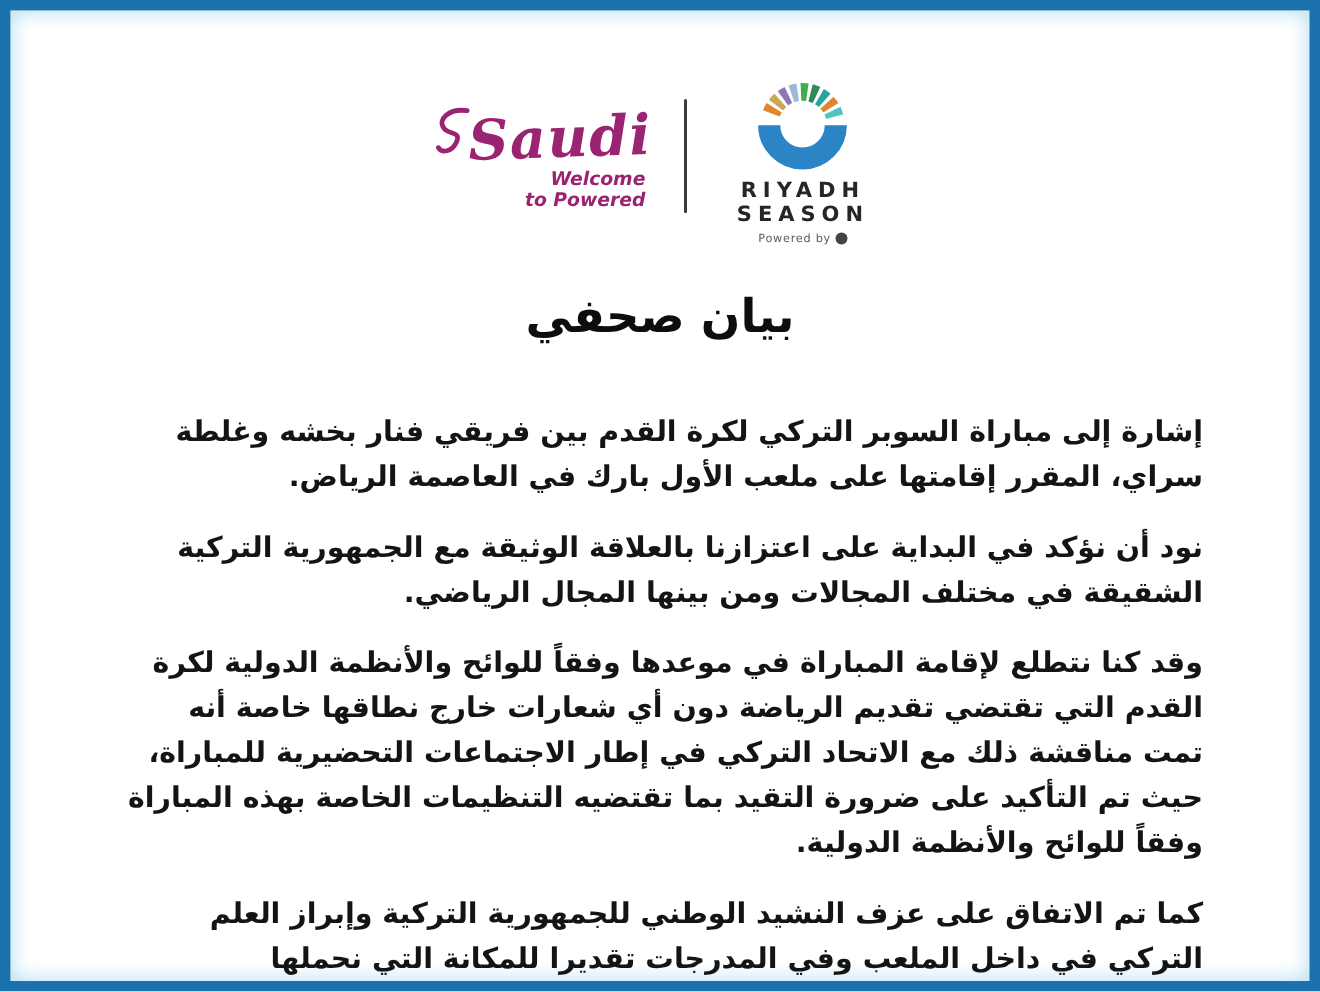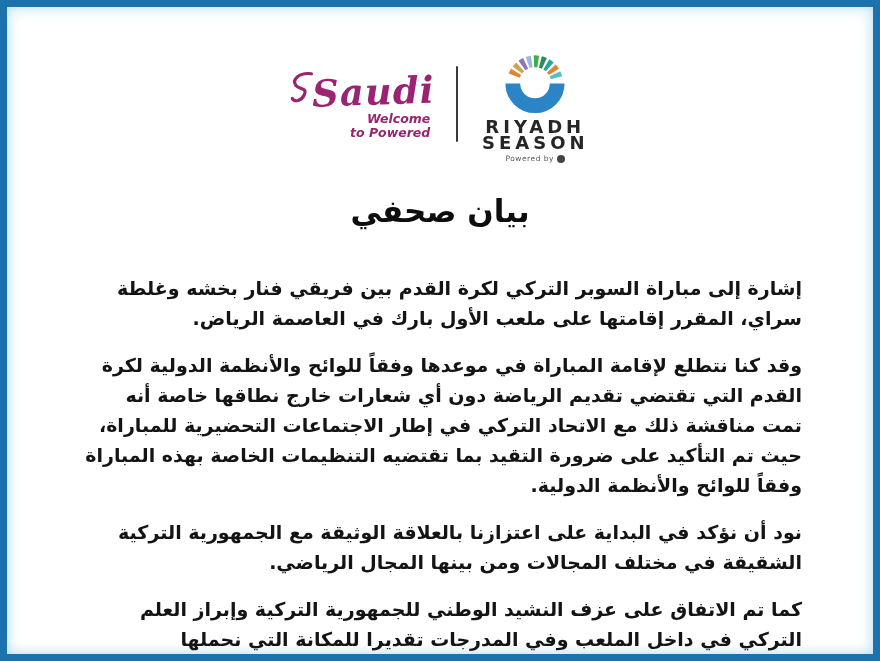--- a/index.html
+++ b/index.html
@@ -42,21 +42,21 @@
   }
   .logo-divider{
     width:2px;height:76px;background:#3a3a3a;
     border-radius:1px;
   }
   .rs-logo{
     display:flex;flex-direction:column;align-items:center;
     width:110px;
   }
   .rs-name{
-    font-size:18px;font-weight:700;color:#262626;
+    font-size:14px;font-weight:700;color:#262626;
     letter-spacing:4px;line-height:16px;text-align:center;
   }
   .rs-powered{
     font-size:7.5px;color:#5a5a5a;margin-top:3px;letter-spacing:.5px;
     display:flex;align-items:center;gap:3px;
   }
   .rs-powered .gea-dot{
     display:inline-block;width:8px;height:8px;border-radius:50%;
     background:#444;
   }
@@ -130,18 +130,18 @@
         <span class="gea-dot"></span>
       </div>
     </div>
 
   </div>
 
   <div class="doc-title">بيان صحفي</div>
 
   <div class="doc-body">
     <p>إشارة إلى مباراة السوبر التركي لكرة القدم بين فريقي فنار بخشه وغلطة سراي، المقرر إقامتها على ملعب الأول بارك في العاصمة الرياض.</p>
+    <p>نود أن نؤكد في البداية على اعتزازنا بالعلاقة الوثيقة مع الجمهورية التركية الشقيقة في مختلف المجالات ومن بينها المجال الرياضي.</p>
     <p>وقد كنا نتطلع لإقامة المباراة في موعدها وفقاً للوائح والأنظمة الدولية لكرة القدم التي تقتضي تقديم الرياضة دون أي شعارات خارج نطاقها خاصة أنه تمت مناقشة ذلك مع الاتحاد التركي في إطار الاجتماعات التحضيرية للمباراة، حيث تم التأكيد على ضرورة التقيد بما تقتضيه التنظيمات الخاصة بهذه المباراة وفقاً للوائح والأنظمة الدولية.</p>
-    <p>نود أن نؤكد في البداية على اعتزازنا بالعلاقة الوثيقة مع الجمهورية التركية الشقيقة في مختلف المجالات ومن بينها المجال الرياضي.</p>
     <p>كما تم الاتفاق على عزف النشيد الوطني للجمهورية التركية وإبراز العلم التركي في داخل الملعب وفي المدرجات تقديرا للمكانة التي نحملها للجمهورية التركية، وعلى الرغم من ذلك التوافق إلا أنه كان مؤسفاً عدم التزام الفريقين بما تم الاتفاق عليه، وهو ما أدى إلى عدم إقامة المباراة.</p>
   </div>
 
 </div>
 
 </body></html>

